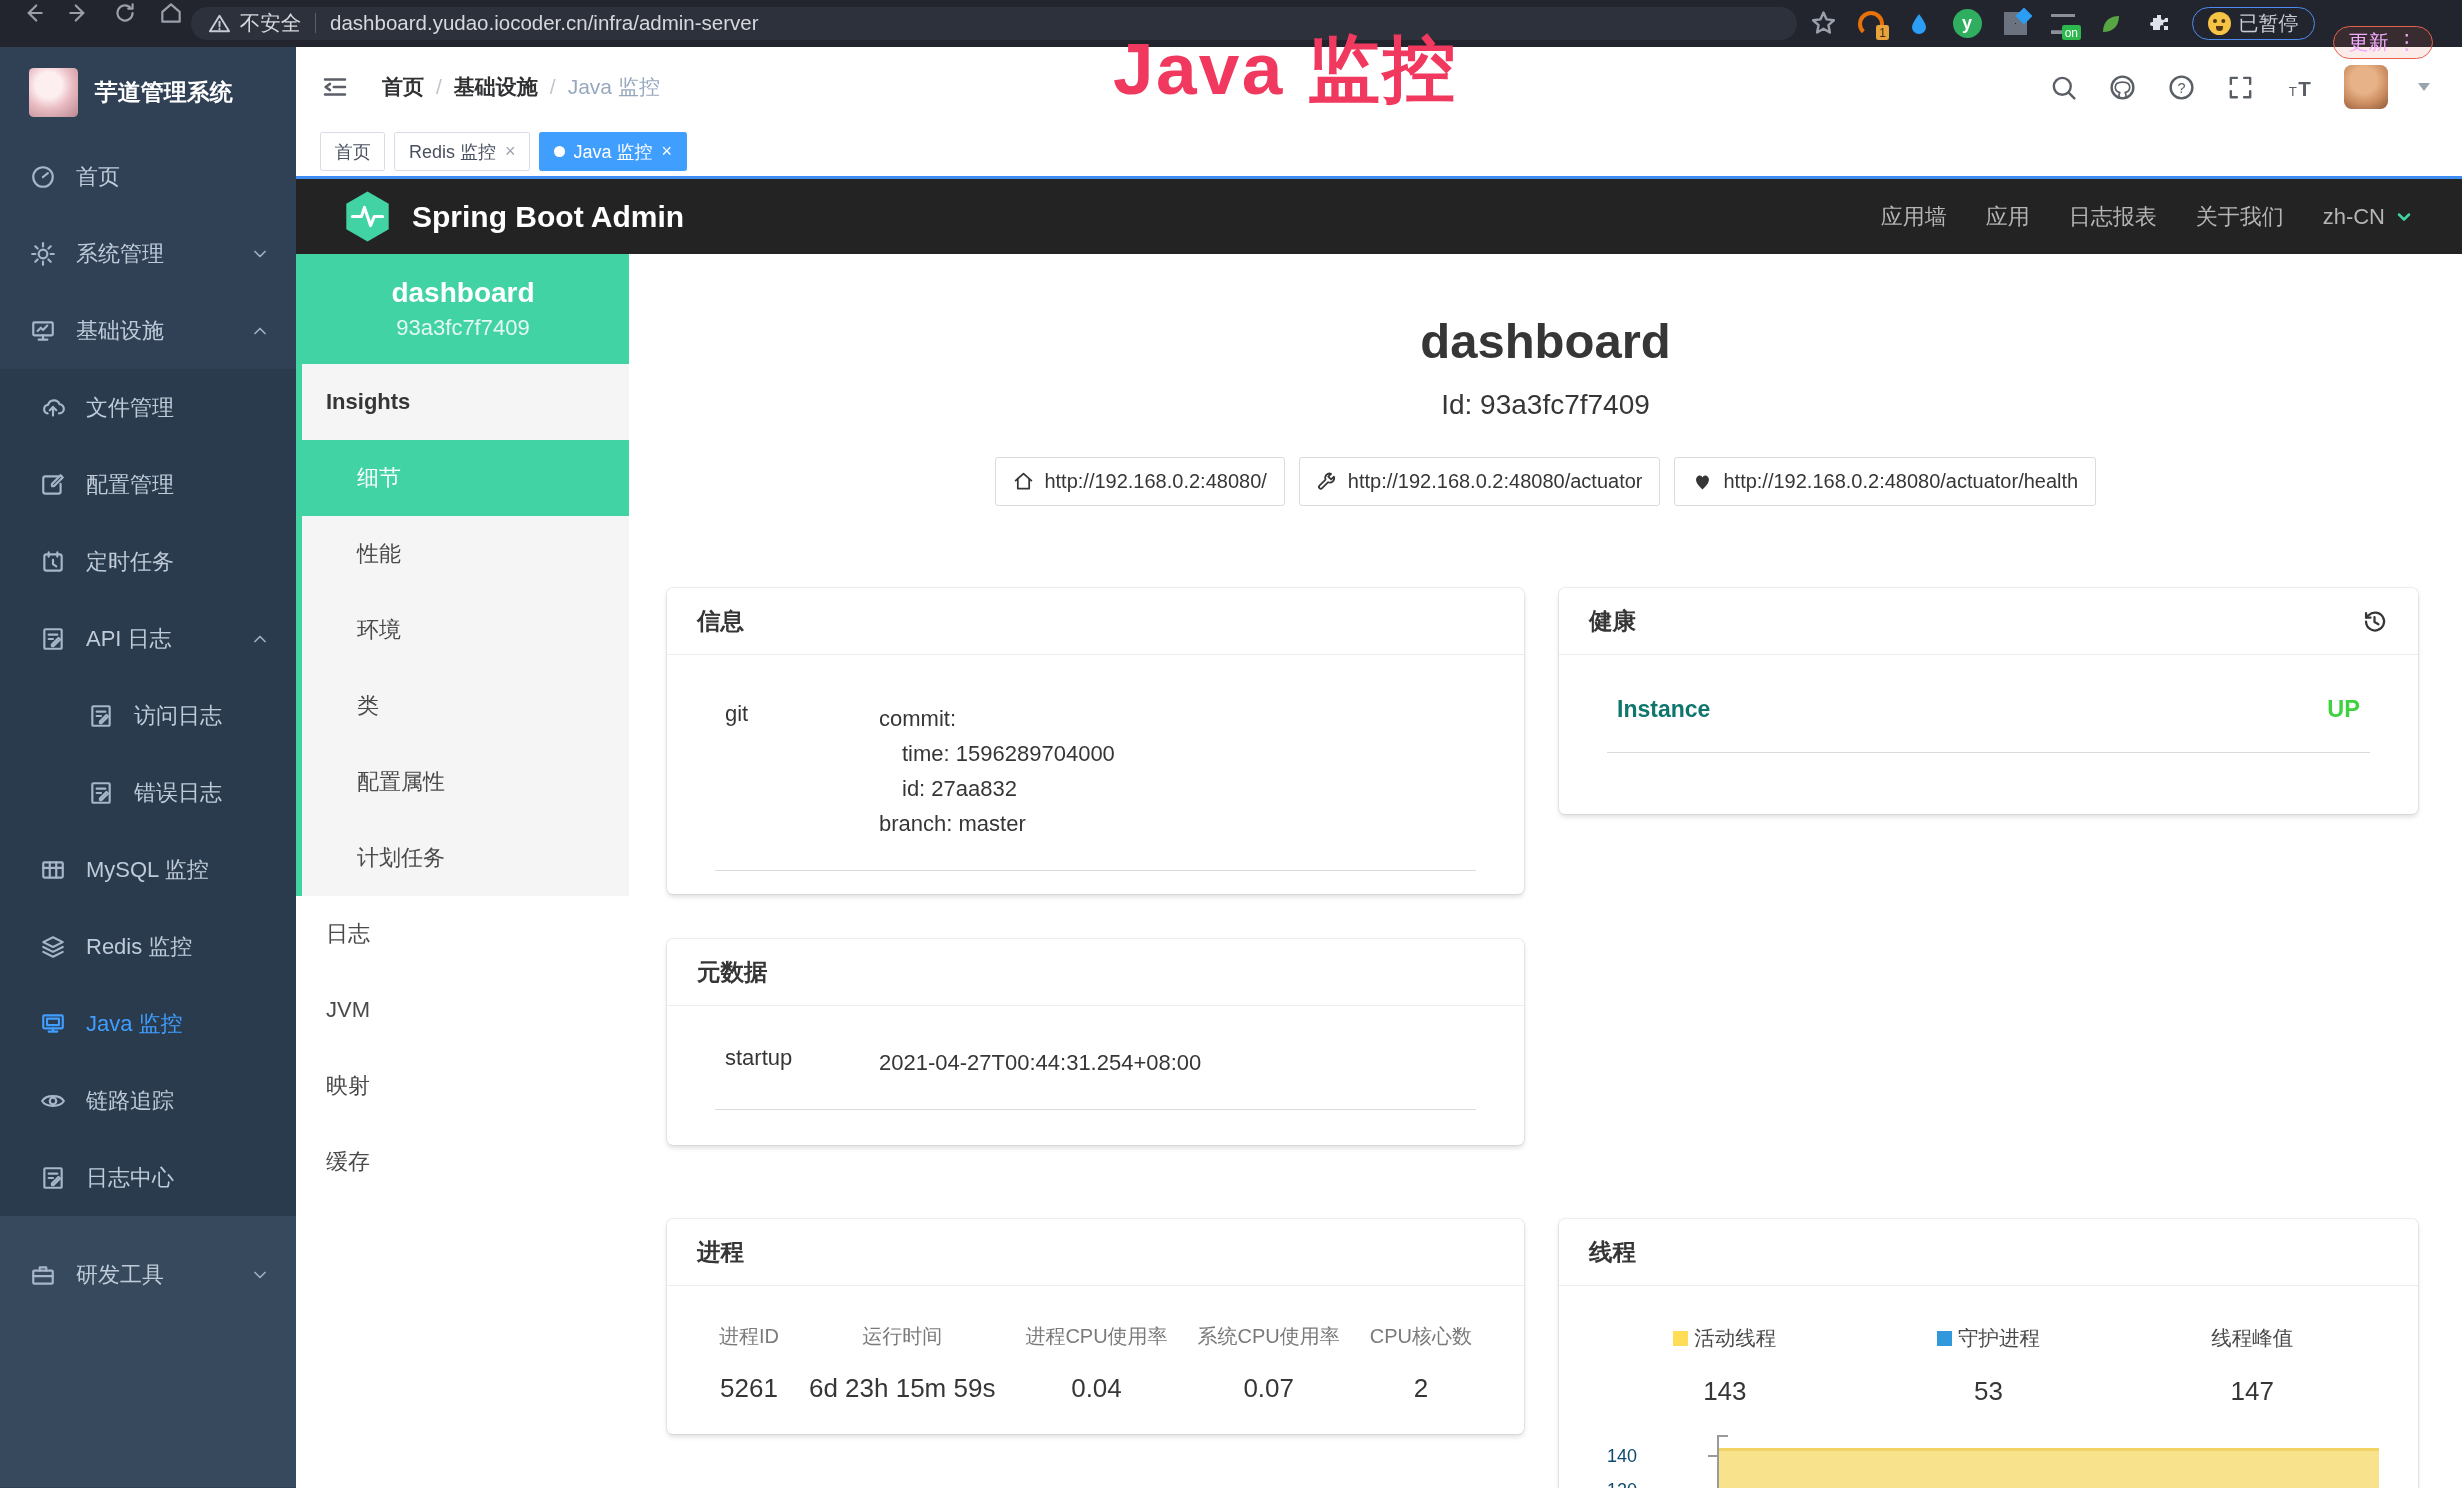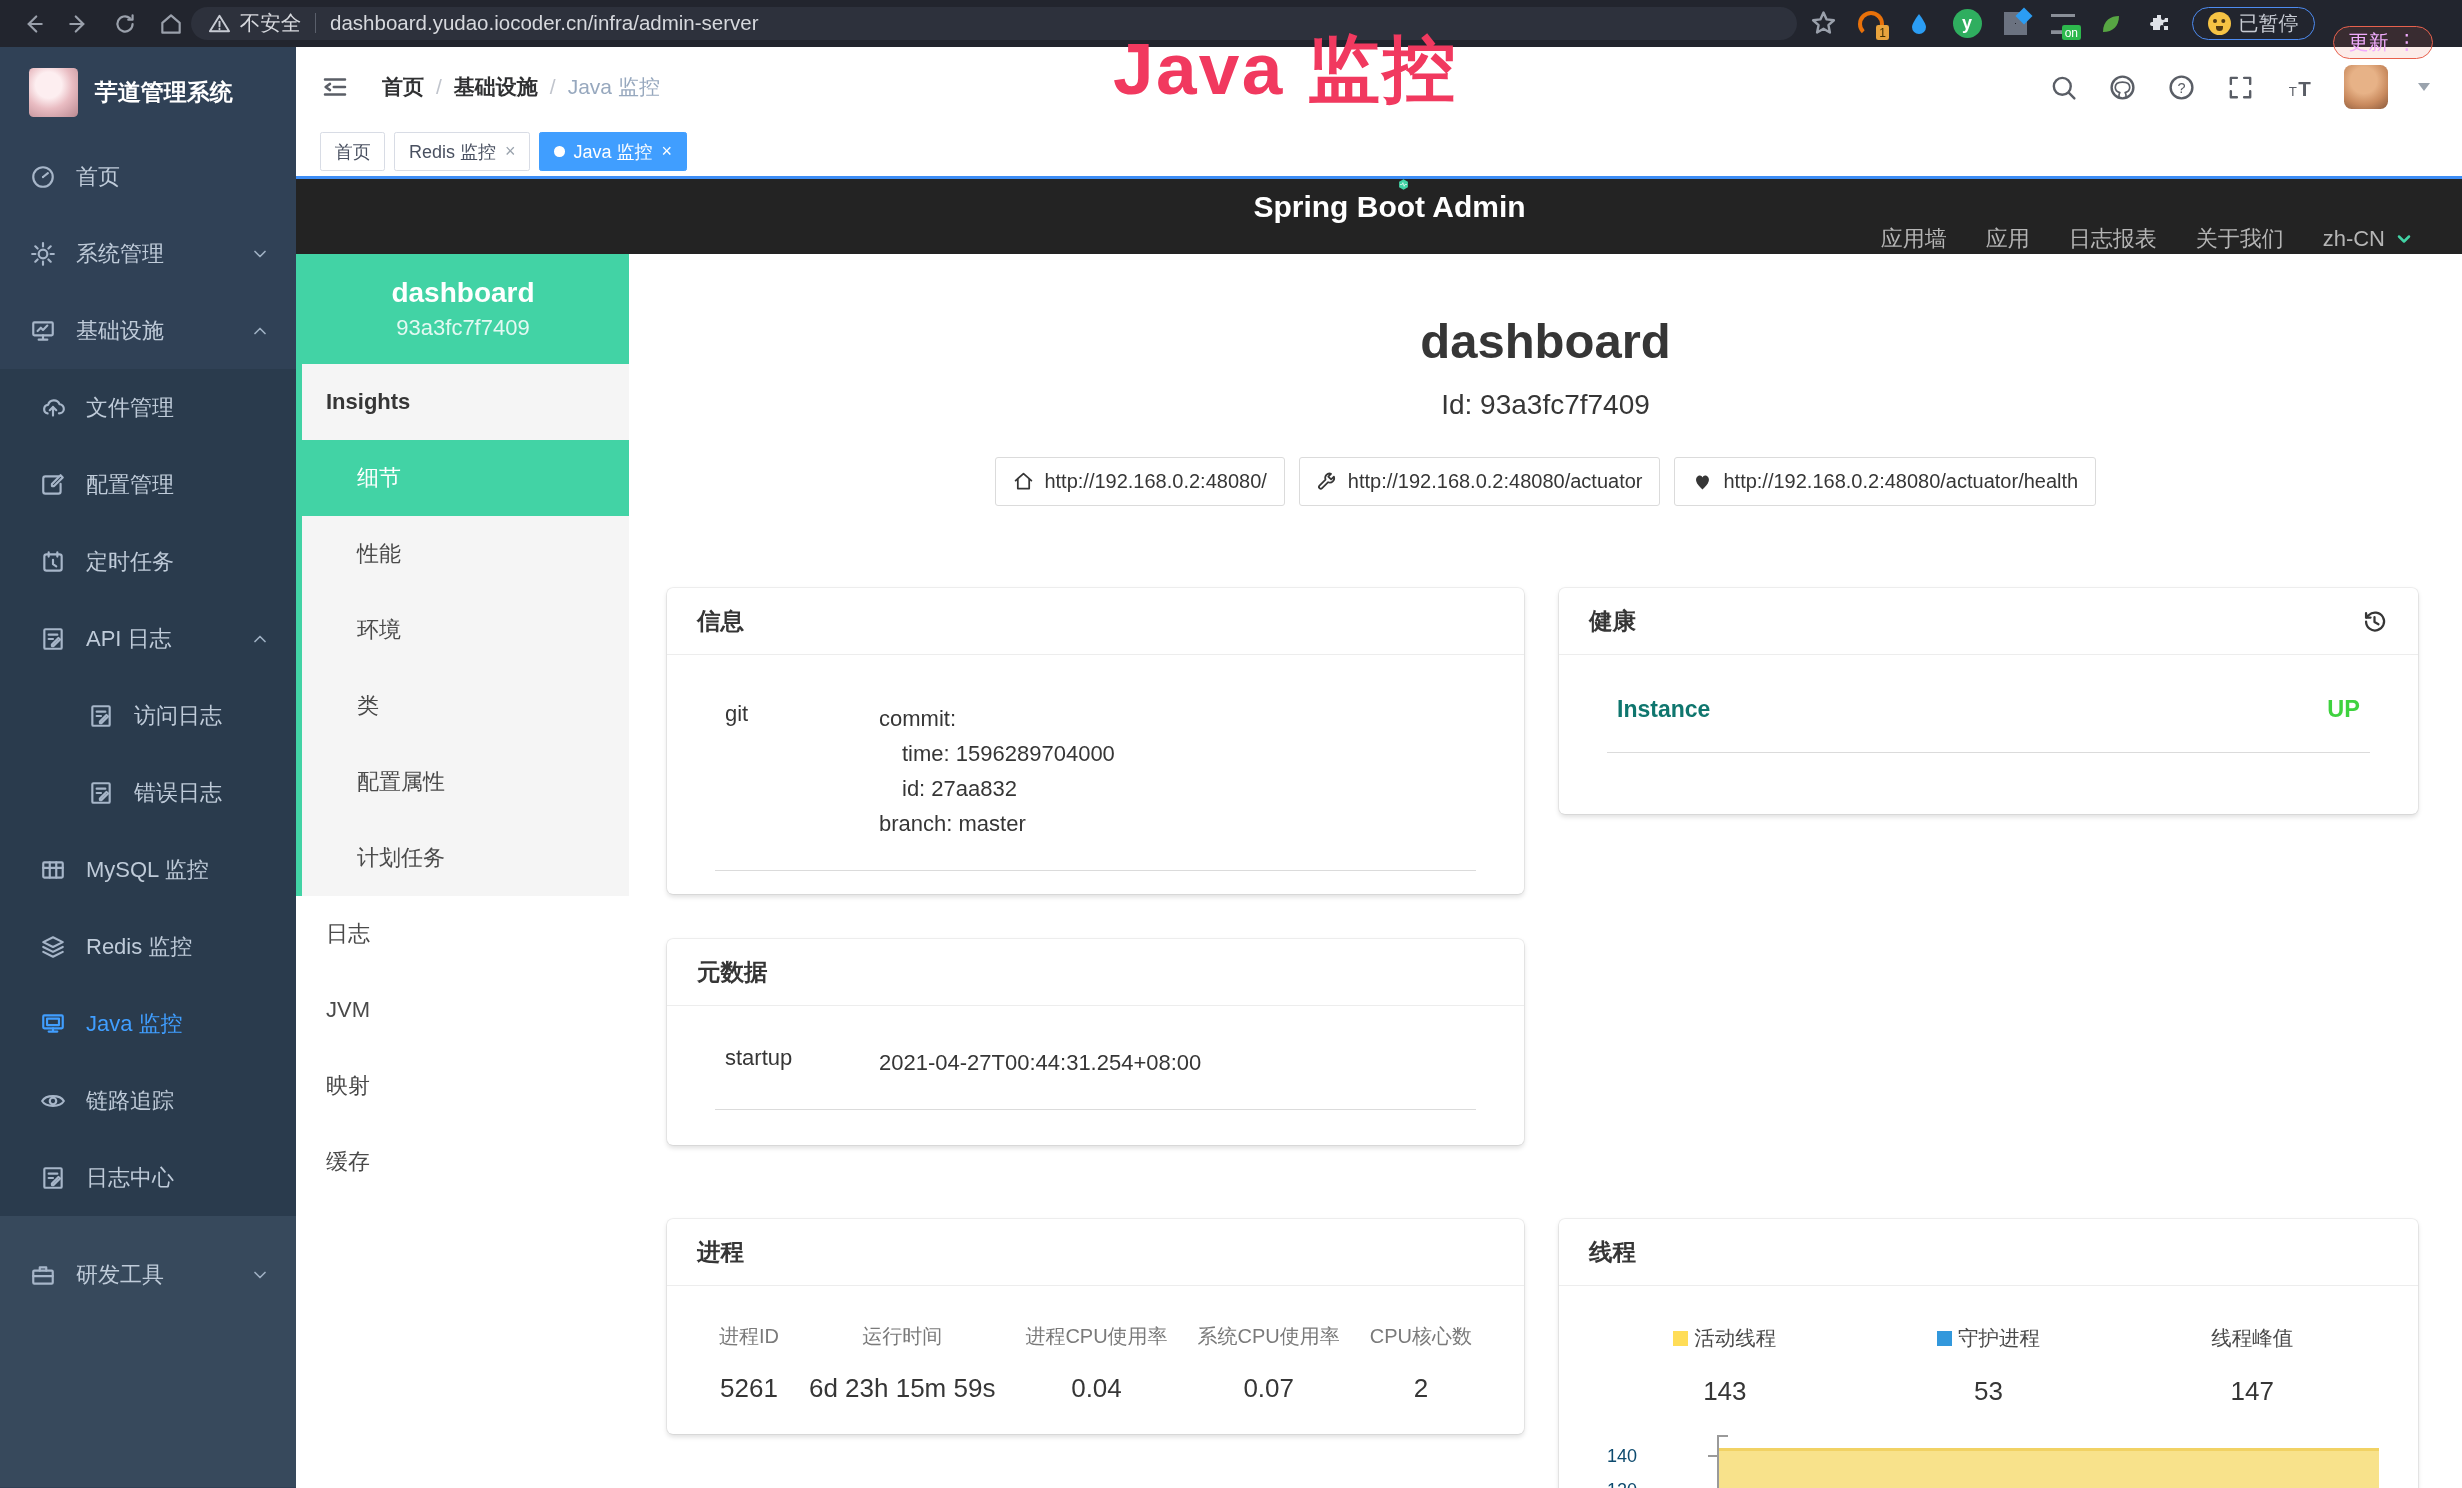--- a/index.html
+++ b/index.html
@@ -3,21 +3,21 @@
 <meta charset="utf-8">
 <style>
   * { margin:0; padding:0; box-sizing:border-box; }
   html,body { width:2462px; height:1489px; overflow:hidden; background:#fff;
     font-family:"Liberation Sans", sans-serif; }
   .ic { display:inline-block; vertical-align:middle; }
   svg { stroke-linecap:round; stroke-linejoin:round; }
 
   
   #browser { position:absolute; left:0; top:0; width:2462px; height:47px; background:#22252e;
-    display:flex; align-items:center; z-index:5; }
+    display:flex; align-items:flex-start; z-index:5; }
   .bnav { display:flex; align-items:center; gap:20px; margin-left:20px; color:#9aa0ab; }
   .bnav svg { width:26px; height:26px; }
   #omnibox { position:absolute; left:191px; top:6.8px; width:1606px; height:33px; border-radius:16.7px;
     background:#2d313c; display:flex; align-items:center; color:#d6d8dd; font-size:20.5px; }
   #omnibox .warn { width:23px; height:23px; margin-left:16.7px; }
   #omnibox .sec { margin-left:9px; color:#d6d8dd; }
   #omnibox .sep { width:1.5px; height:20px; background:#5a5f6b; margin:0 13.7px; }
   .brright { position:absolute; left:1809px; top:0; height:47px; display:flex; align-items:center; gap:18px; }
   .ext { width:30px; height:30px; position:relative; display:flex; align-items:center; justify-content:center; }
   .badge { position:absolute; font-size:12px; line-height:1; padding:1.5px 3px; border-radius:2.3px; bottom:-1.5px; right:-3px; color:#fff; }
@@ -70,21 +70,21 @@
      border-bottom:3px solid #3d8df5; display:flex; align-items:center; gap:9px; padding-left:24px; }
   .tag { height:39px; display:flex; align-items:center; gap:9px; padding:0 13.7px;
      border:1.5px solid #d8dce5; background:#fff; color:#495060; font-size:18px; border-radius:2.3px; }
   .tag .x { color:#9aa3ad; font-size:18px; }
   .tag.active { background:#409eff; border-color:#409eff; color:#fff; }
   .tag.active .x { color:#fff; }
   .tag .dot { width:10.6px; height:10.6px; border-radius:50%; background:#fff; }
 
   
   #sba-header { position:absolute; left:296px; top:179px; width:2167px; height:75px; background:#232323;
-     display:flex; align-items:center;flex-direction:column; }
+     display:flex; align-items:center; }
   #sba-logo { width:49px; height:53px; margin-left:47px; }
   #sba-brand { color:#fff; font-size:30px; font-weight:bold; margin-left:20px; }
   #sba-nav { margin-left:auto; display:flex; align-items:center; gap:39px; margin-right:49px;
      color:#b5b5b5; font-size:22px; }
   #sba-locale { display:flex; align-items:center; gap:9px; }
   #sba-locale .chev { width:20px; height:20px; color:#42d3a5; }
 
   
   #sba-side { position:absolute; left:296px; top:254px; width:334px; height:1235px; background:#fff; }
   #inst-block { height:110px; background:#42d3a5; color:#fff; text-align:center;

